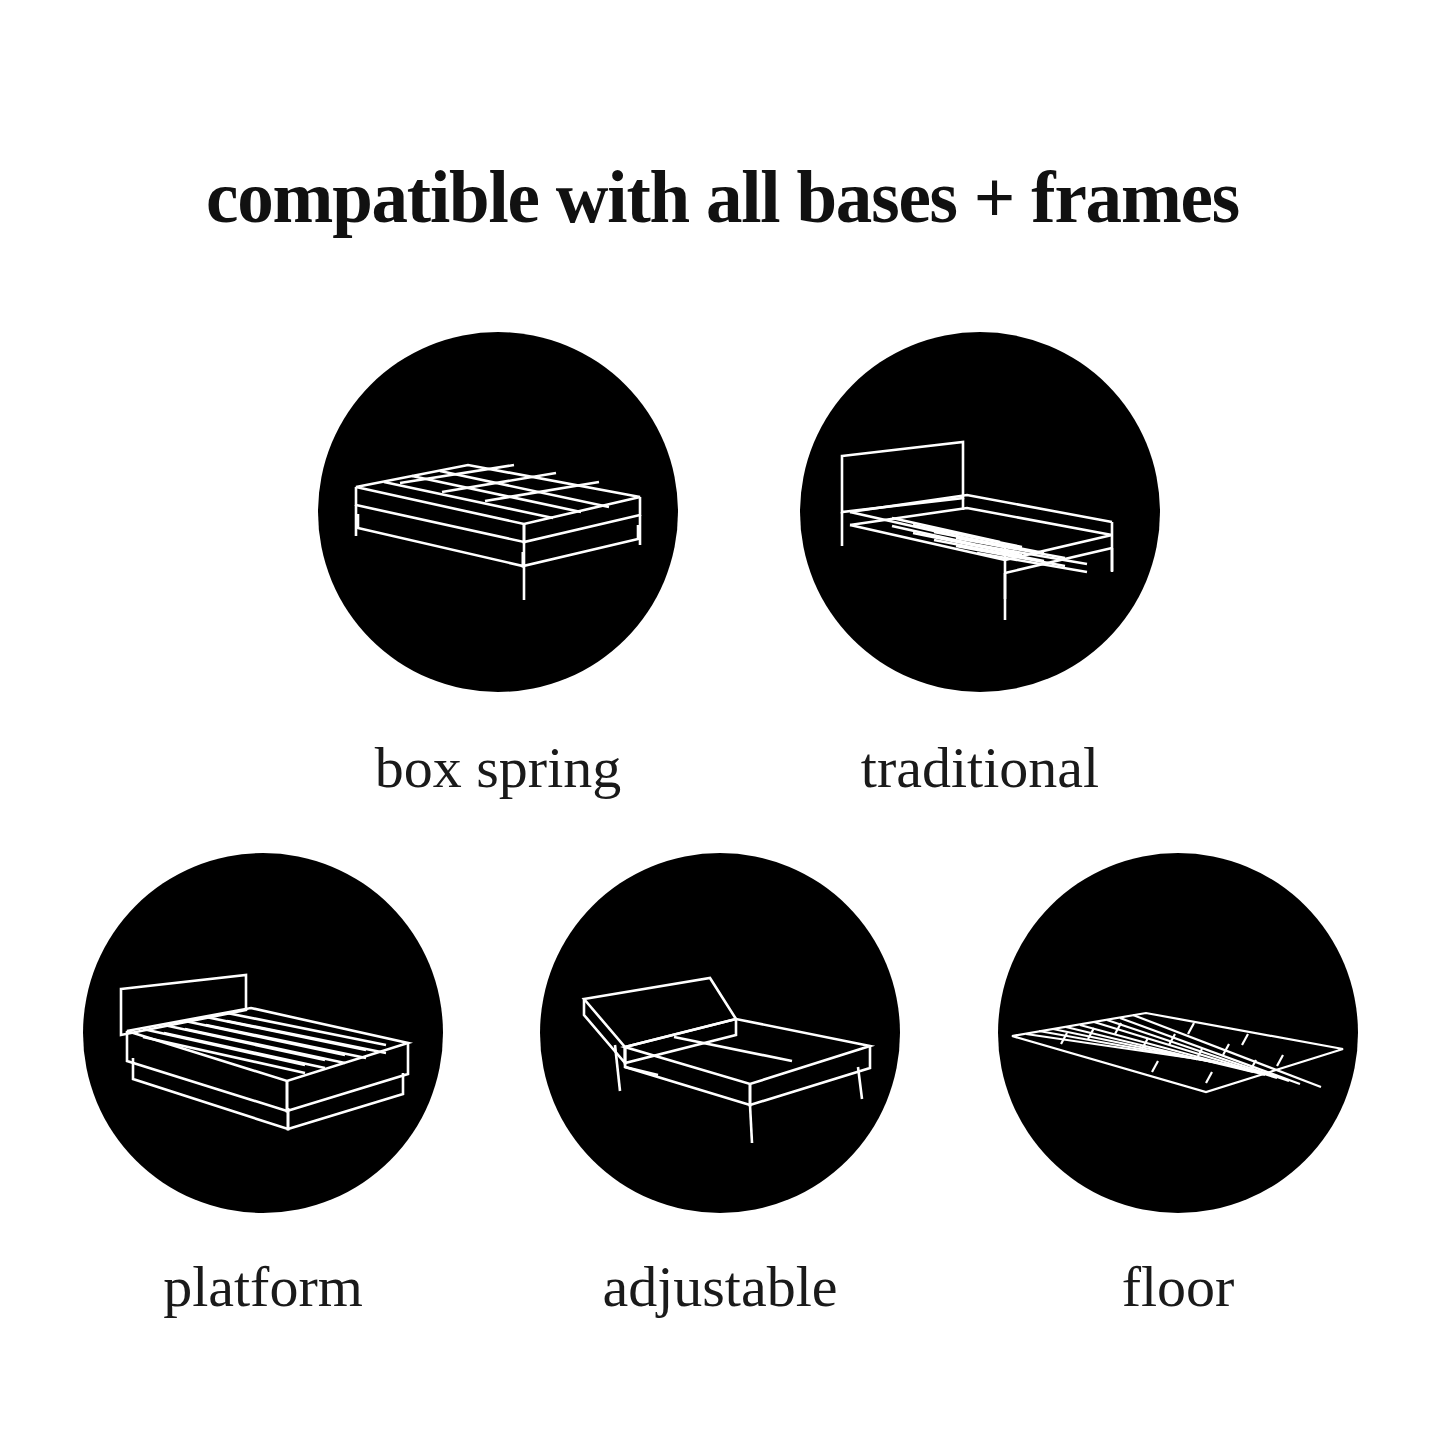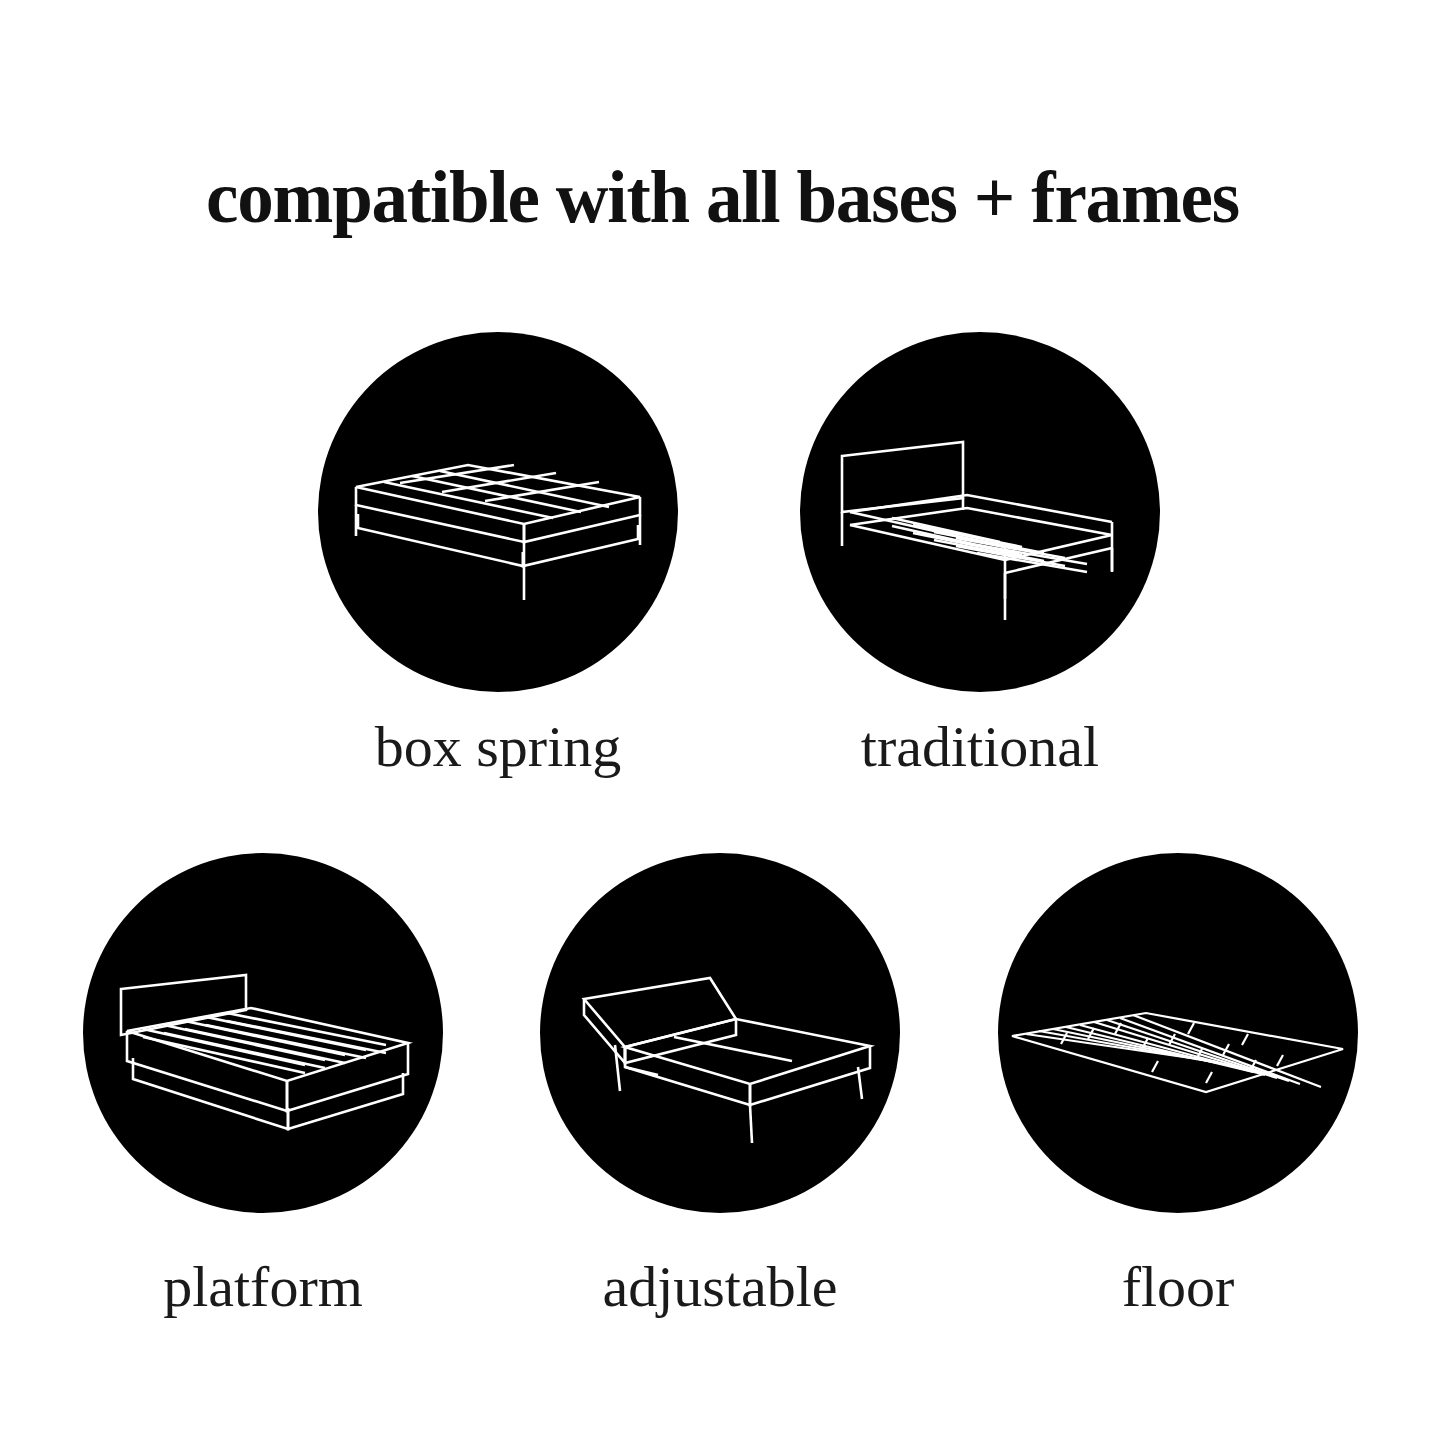--- a/index.html
+++ b/index.html
@@ -79,21 +79,21 @@
     color: #1a1a1a;
     letter-spacing: 0px;
     white-space: nowrap;
   }
 
   
   #cell-box-spring  { left: 318px;  top: 332px; }
   #cell-traditional { left: 800px;  top: 332px; }
   
   #cell-box-spring  .caption,
-  #cell-traditional .caption { margin-top: 21px; }
+  #cell-traditional .caption { margin-top: 42px; }
 
   
   #cell-platform   { left: 83px;   top: 853px; }
   #cell-adjustable { left: 540px;  top: 853px; }
   #cell-floor      { left: 998px;  top: 853px; }
   #cell-platform   .caption,
   #cell-adjustable .caption,
   #cell-floor      .caption { margin-top: 40px; }
 </style>
 </head>

